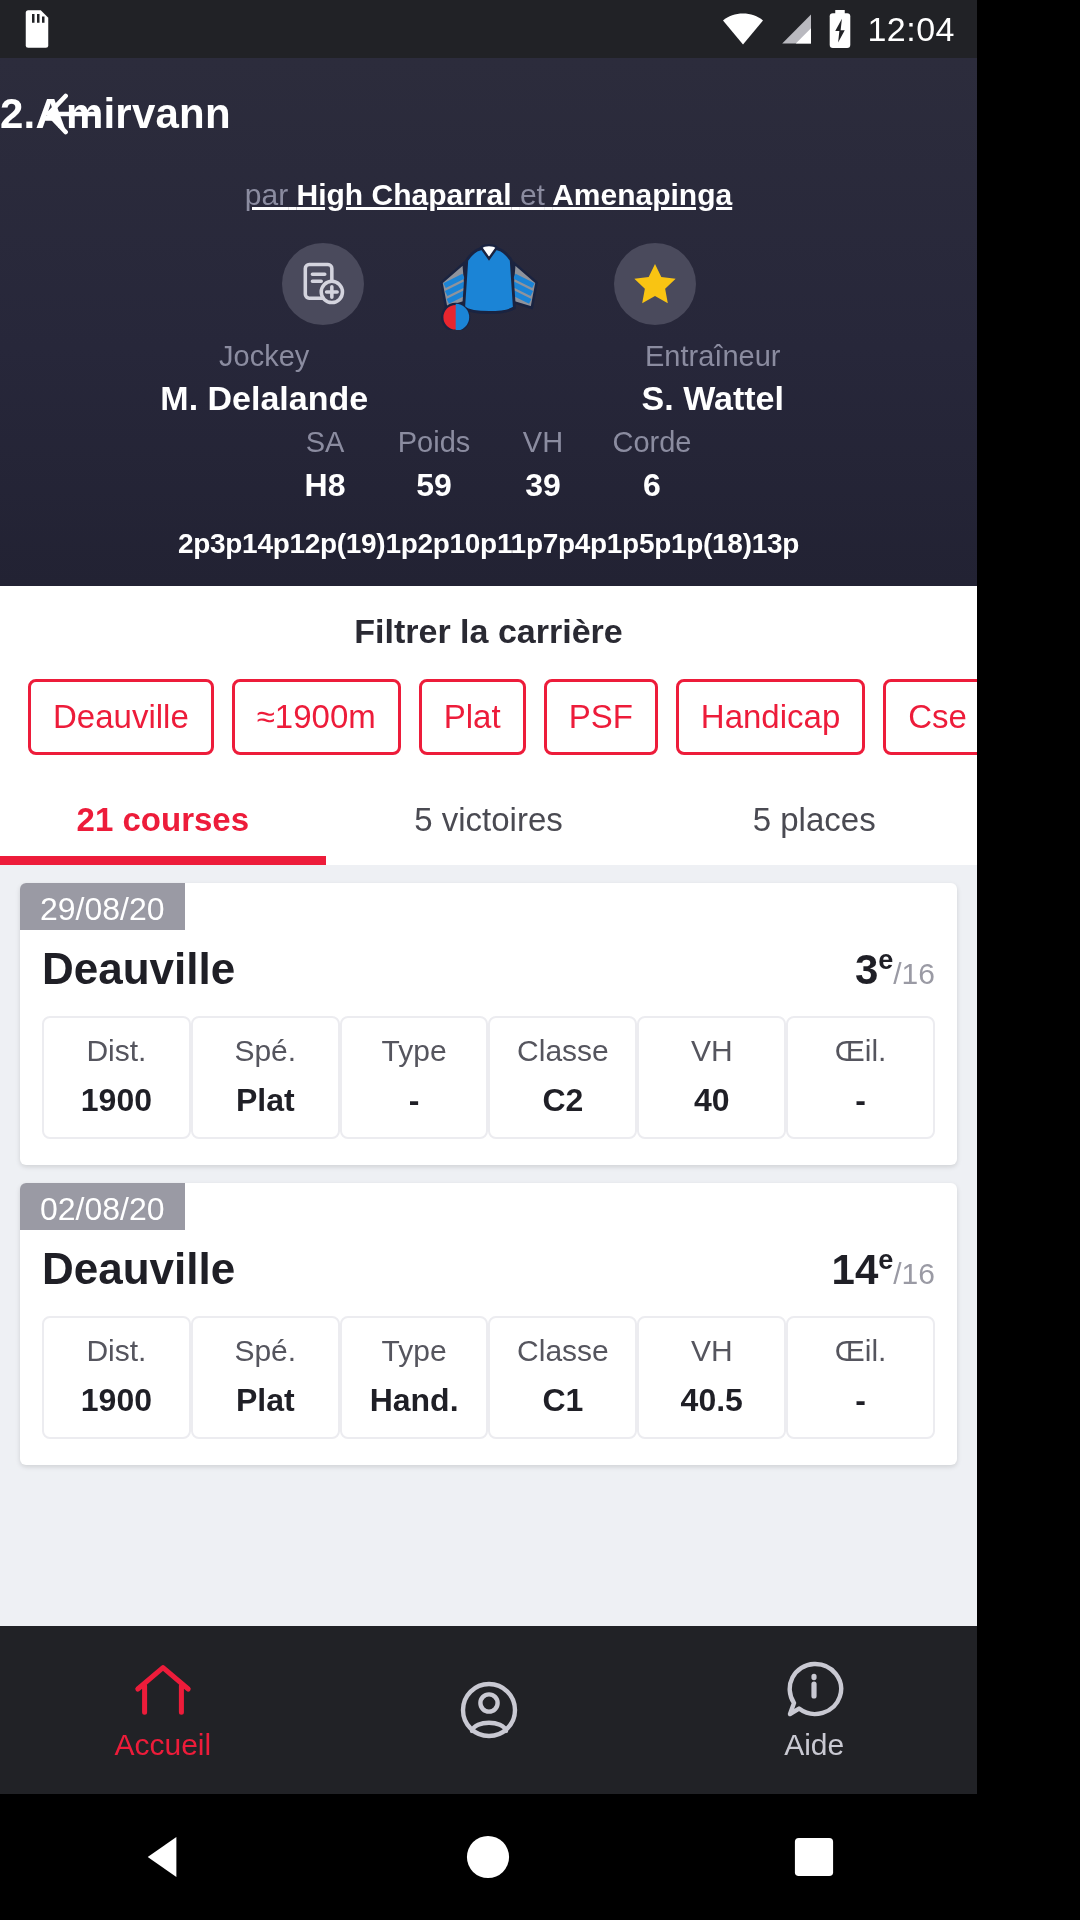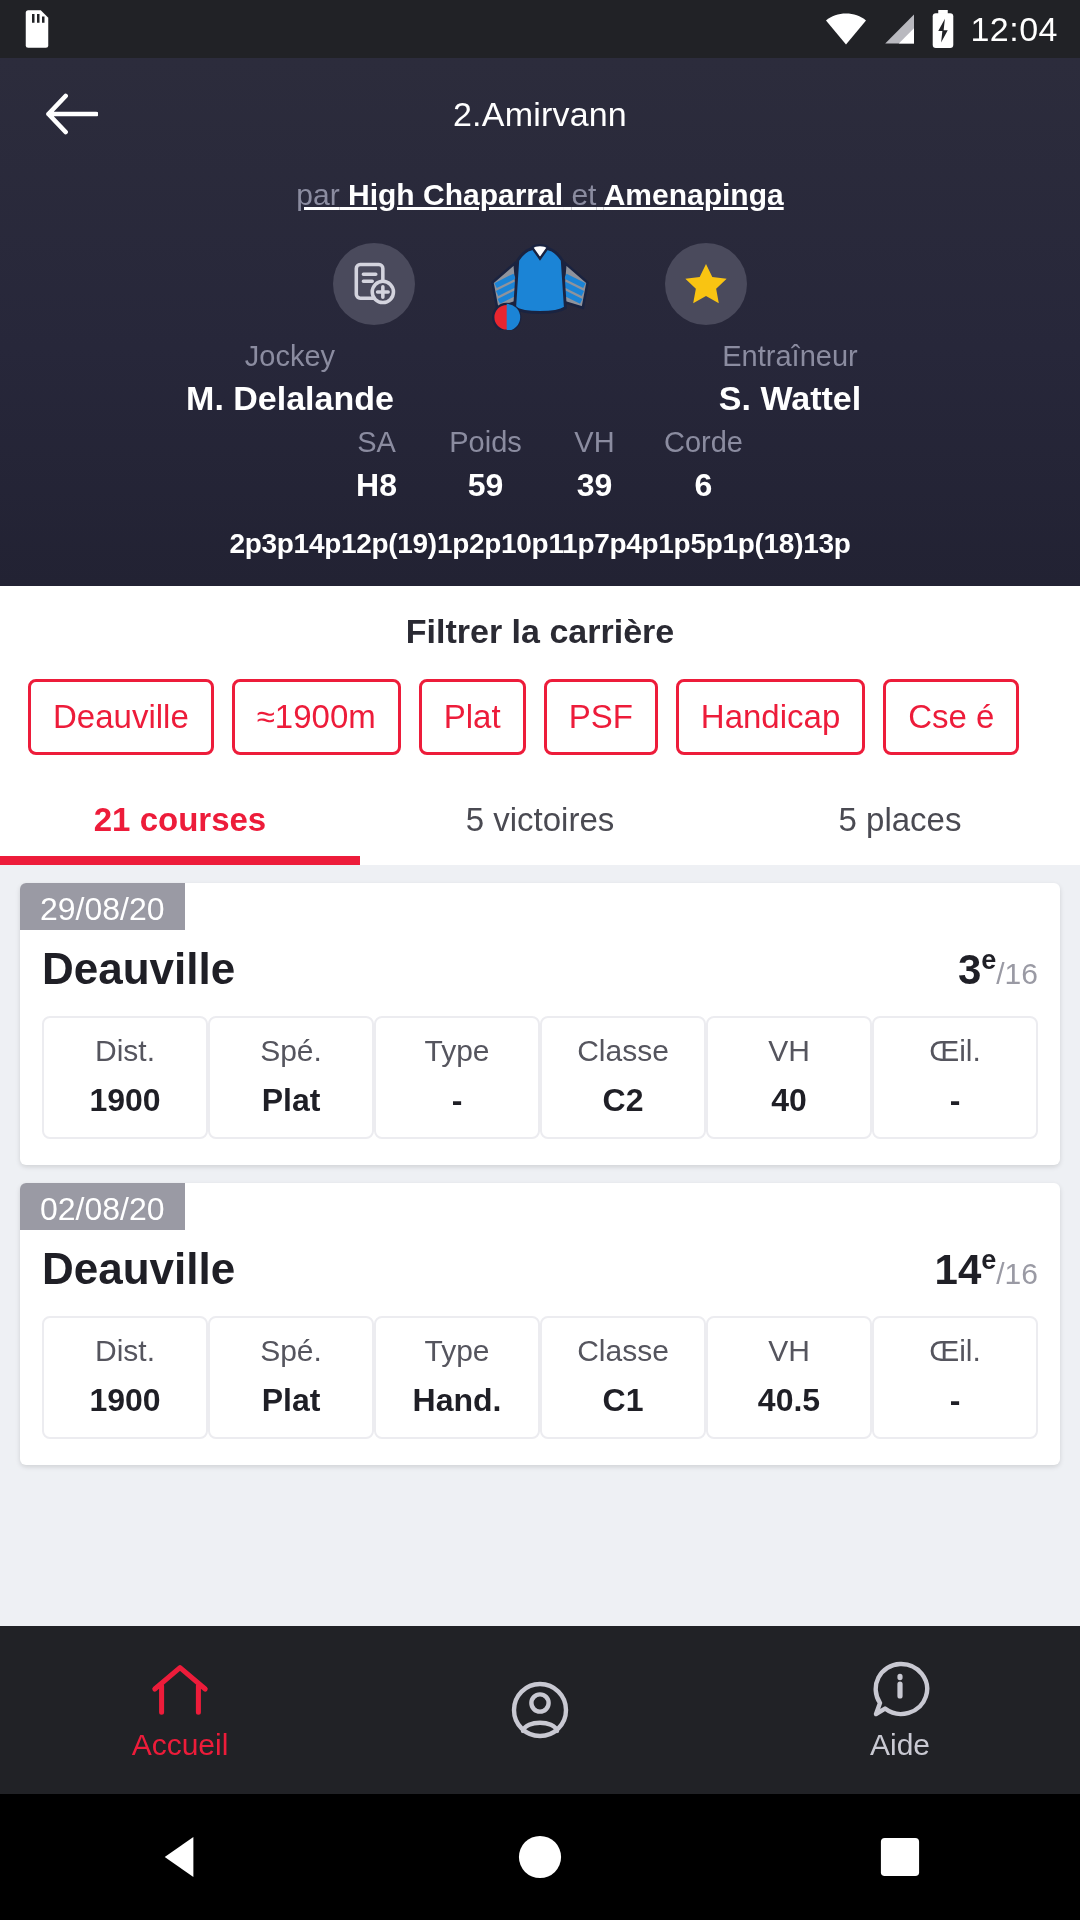--- a/index.html
+++ b/index.html
@@ -3,21 +3,21 @@
 <meta charset="utf-8">
 <style>
   * { margin:0; padding:0; box-sizing:border-box; }
   html,body { width:1080px; height:1920px; }
   body {
     font-family:"Liberation Sans", sans-serif;
     background:#000;
     overflow:hidden;
     -webkit-font-smoothing:antialiased;
   }
-  #screen { position:relative; width:1080px; height:1920px; background:#eef0f4; }
+  #screen { position:relative; width:977px; height:1920px; background:#eef0f4; }
 
   
   .statusbar {
     height:58px; background:#212226; display:flex; align-items:center;
     padding:0 22px; color:#fff;
   }
   .sb-left { display:flex; align-items:center; gap:10px; }
   .sb-right { margin-left:auto; display:flex; align-items:center; gap:14px; }
   .sb-time { font-size:34px; font-weight:400; letter-spacing:.5px; color:#fff; }
   .icon-svg { display:block; }
@@ -28,21 +28,21 @@
     padding:0 0 26px 0; position:relative;
   }
   .hero-top { position:relative; height:112px; }
   .back-btn {
     position:absolute; left:40px; top:50%; transform:translateY(-50%);
     width:62px; height:62px; display:flex; align-items:center; justify-content:center;
     cursor:pointer;
   }
   .hero-title {
     position:absolute; left:0; right:0; top:50%; transform:translateY(-50%);
-    text-align:center; color:#fff; font-size:34px; font-weight:normal;
+    color:#fff; font-size:42px; font-weight:bold;
     letter-spacing:.2px;
   }
   .pedigree {
     text-align:center; font-size:30px; color:#fff; font-weight:bold;
     margin-top:8px; padding:0 16px;text-decoration:underline;
   }
   .pedigree .muted { color:#8b8ca0; font-weight:normal; }
 
   .icon-row {
     display:flex; align-items:center; justify-content:center;

